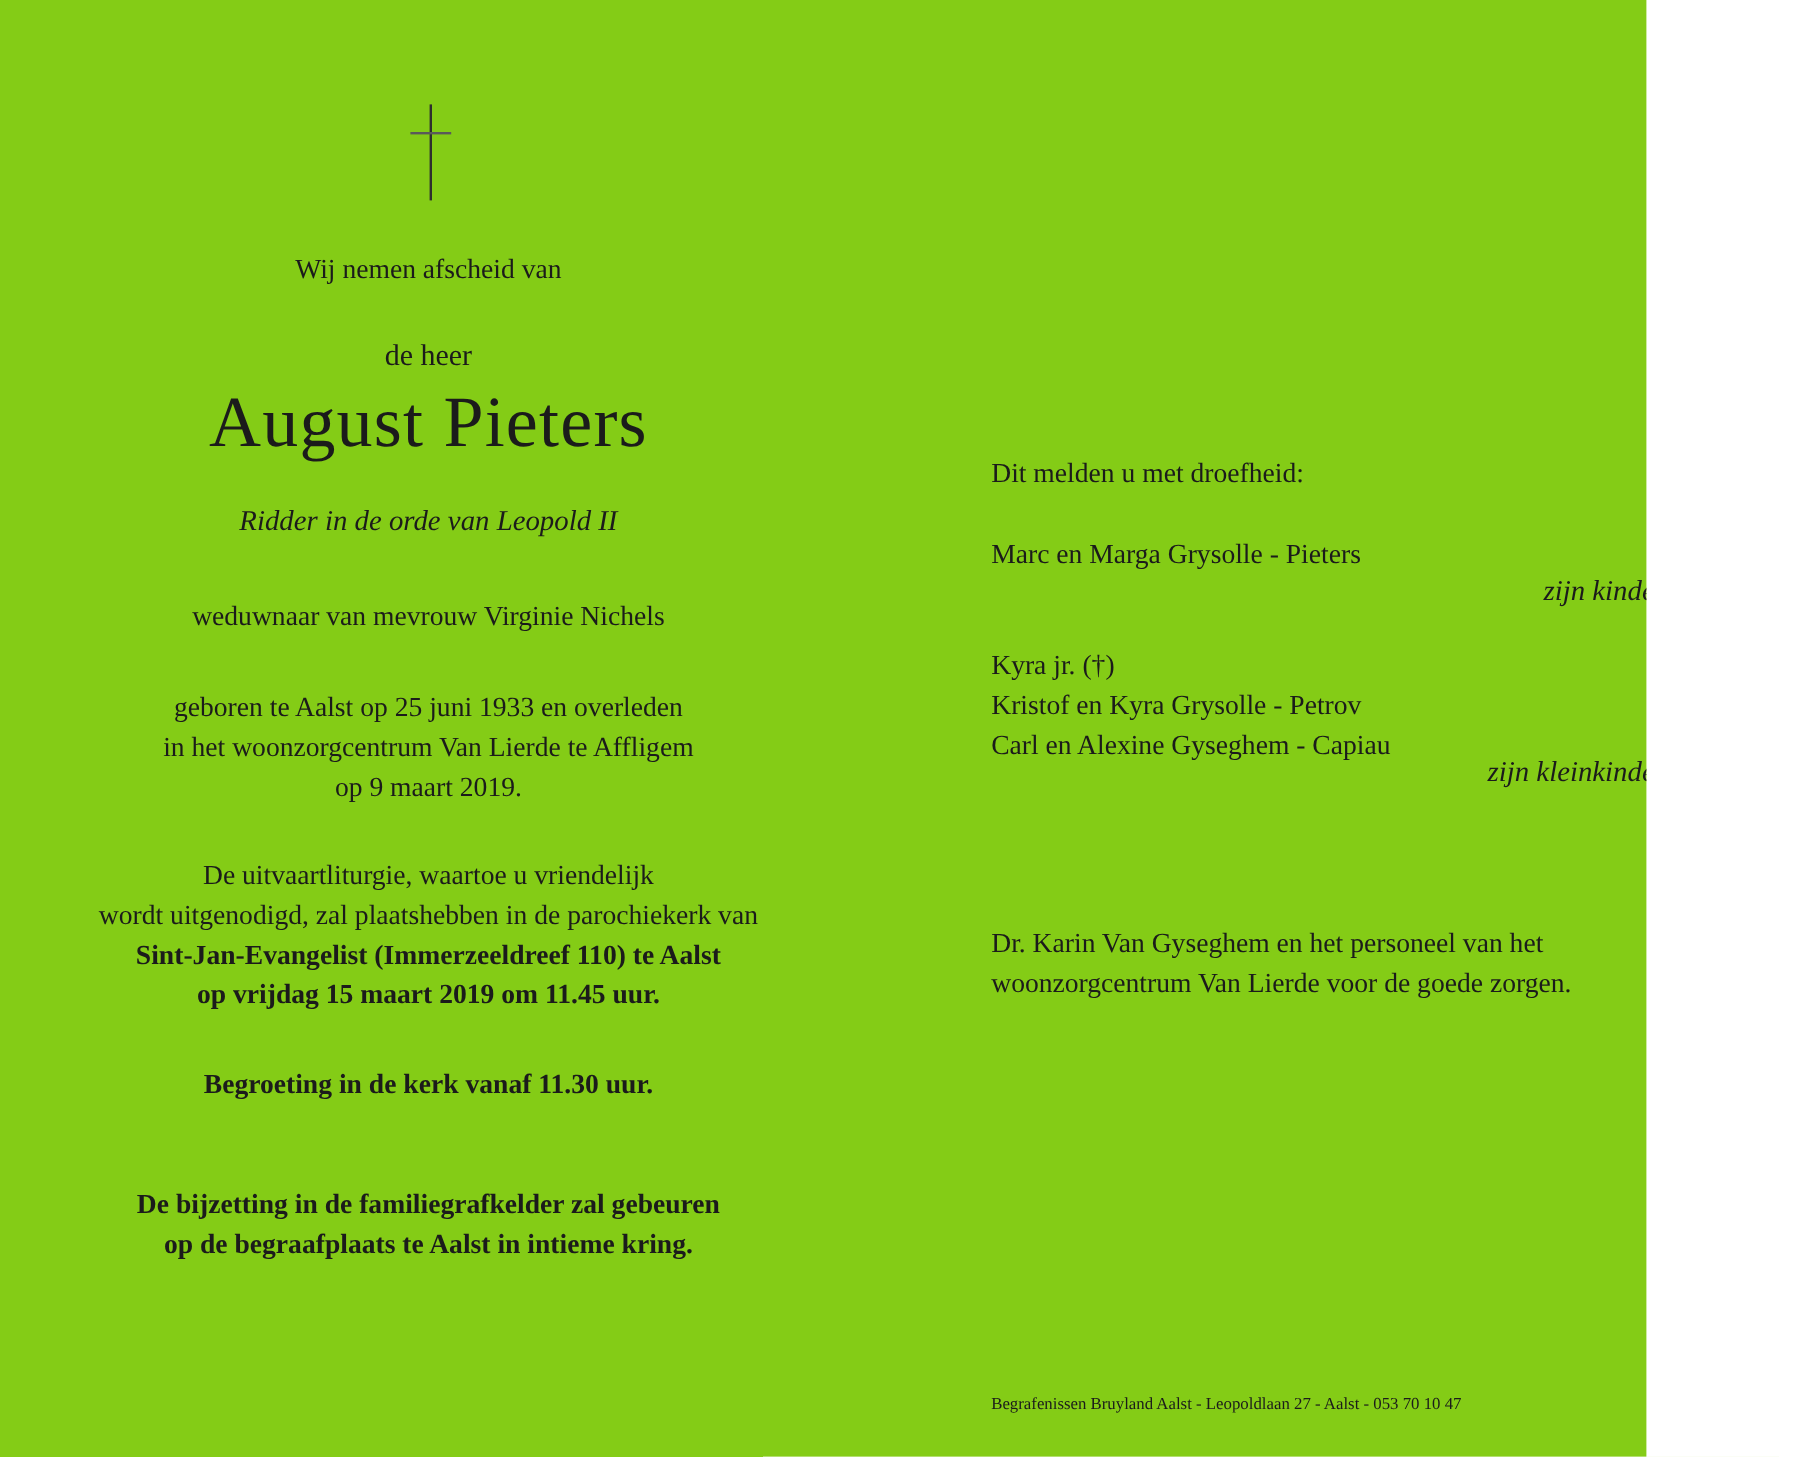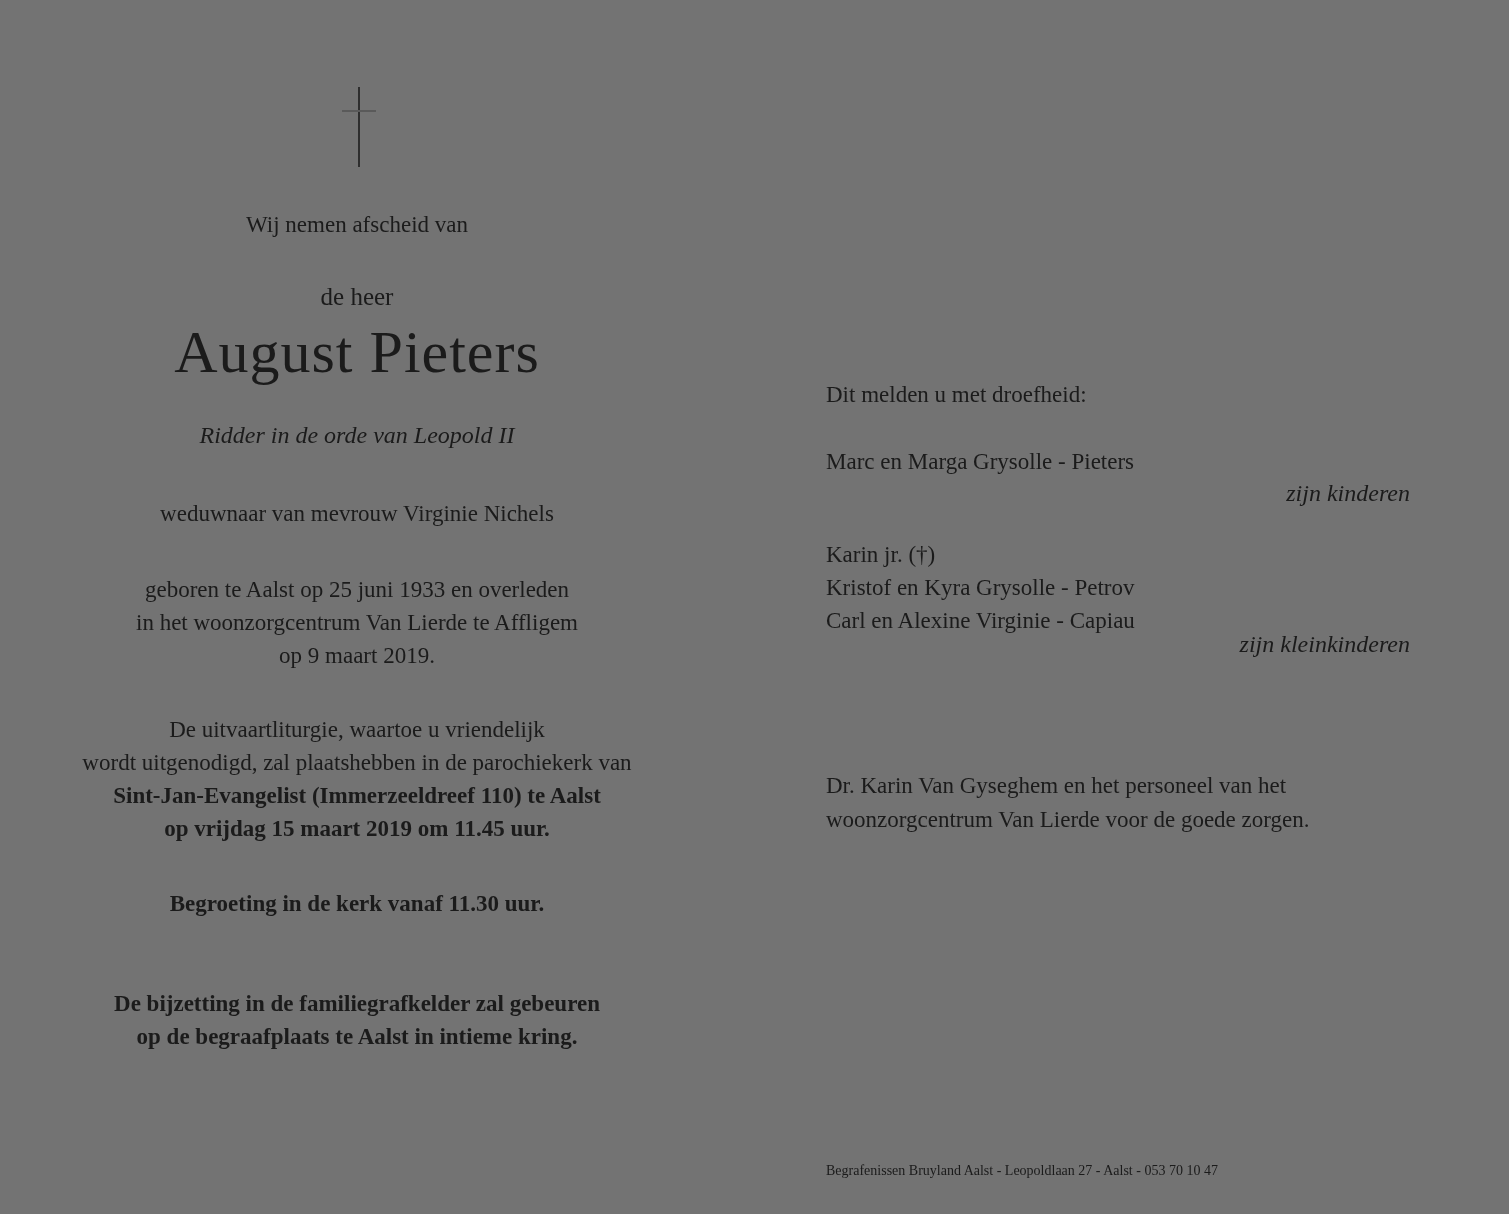--- a/index.html
+++ b/index.html
@@ -1,20 +1,20 @@
 <!DOCTYPE html>
 <html><head>
 <meta charset="utf-8">
 <style>
   html, body { margin: 0; padding: 0; background: #ffffff; }
   .page {
     position: relative;
-    width: 1509px;
+    width: 1372px;
     height: 1214px;
-    background: #737373;
+    background: #84cc16;
     font-family: "Liberation Serif", "DejaVu Serif", serif;
     color: #1b1b1b;
     overflow: hidden;
   }
   .abs { position: absolute; }
 
   
   .lcol { left: 57px; width: 600px; text-align: center; }
   .rcol { left: 826px; width: 584px; text-align: left; }
 
@@ -74,23 +74,23 @@
     <div>op de begraafplaats te Aalst in intieme kring.</div>
   </div>
 
   <div class="abs rcol body-text" style="top:378px">Dit melden u met droefheid:</div>
 
   <div class="abs rcol body-text" style="top:445px">Marc en Marga Grysolle - Pieters</div>
 
   <div class="abs rcol italic-note right" style="top:478px">zijn kinderen</div>
 
   <div class="abs rcol body-text" style="top:538px">
-    <div>Karin jr. (†)</div>
+    <div>Kyra jr. (†)</div>
     <div>Kristof en Kyra Grysolle - Petrov</div>
-    <div>Carl en Alexine Virginie - Capiau</div>
+    <div>Carl en Alexine Gyseghem - Capiau</div>
   </div>
 
   <div class="abs rcol italic-note right" style="top:629px">zijn kleinkinderen</div>
 
   <div class="abs rcol body-text lh34" style="top:769px">
     <div>Dr. Karin Van Gyseghem en het personeel van het</div>
     <div>woonzorgcentrum Van Lierde voor de goede zorgen.</div>
   </div>
 
 

